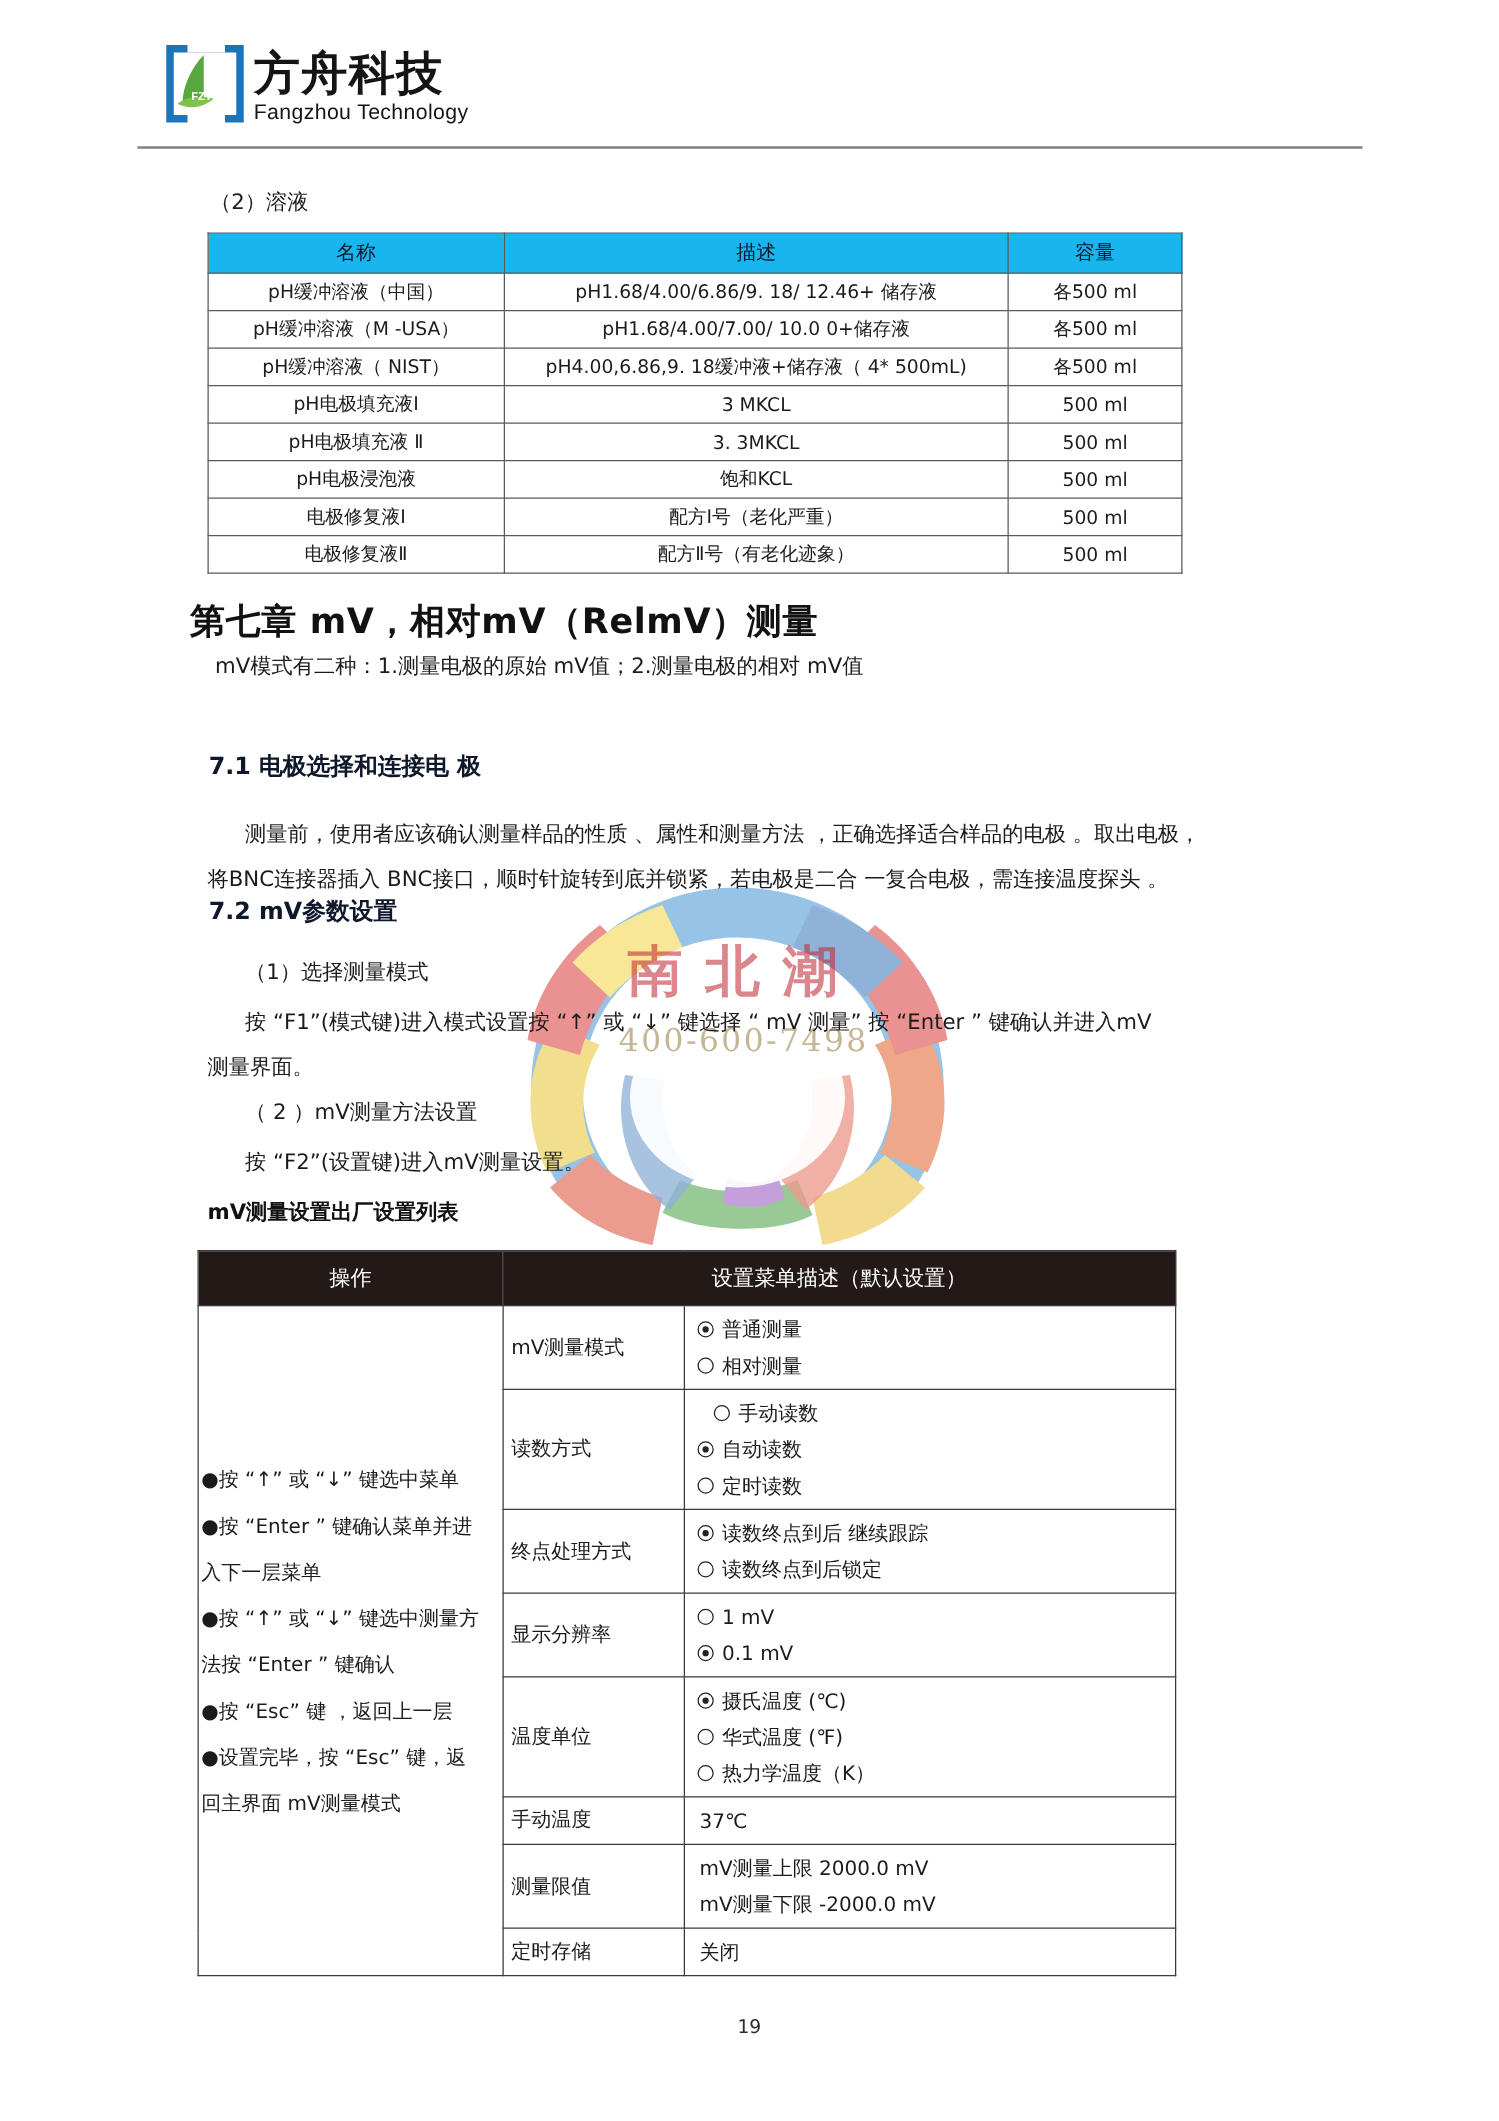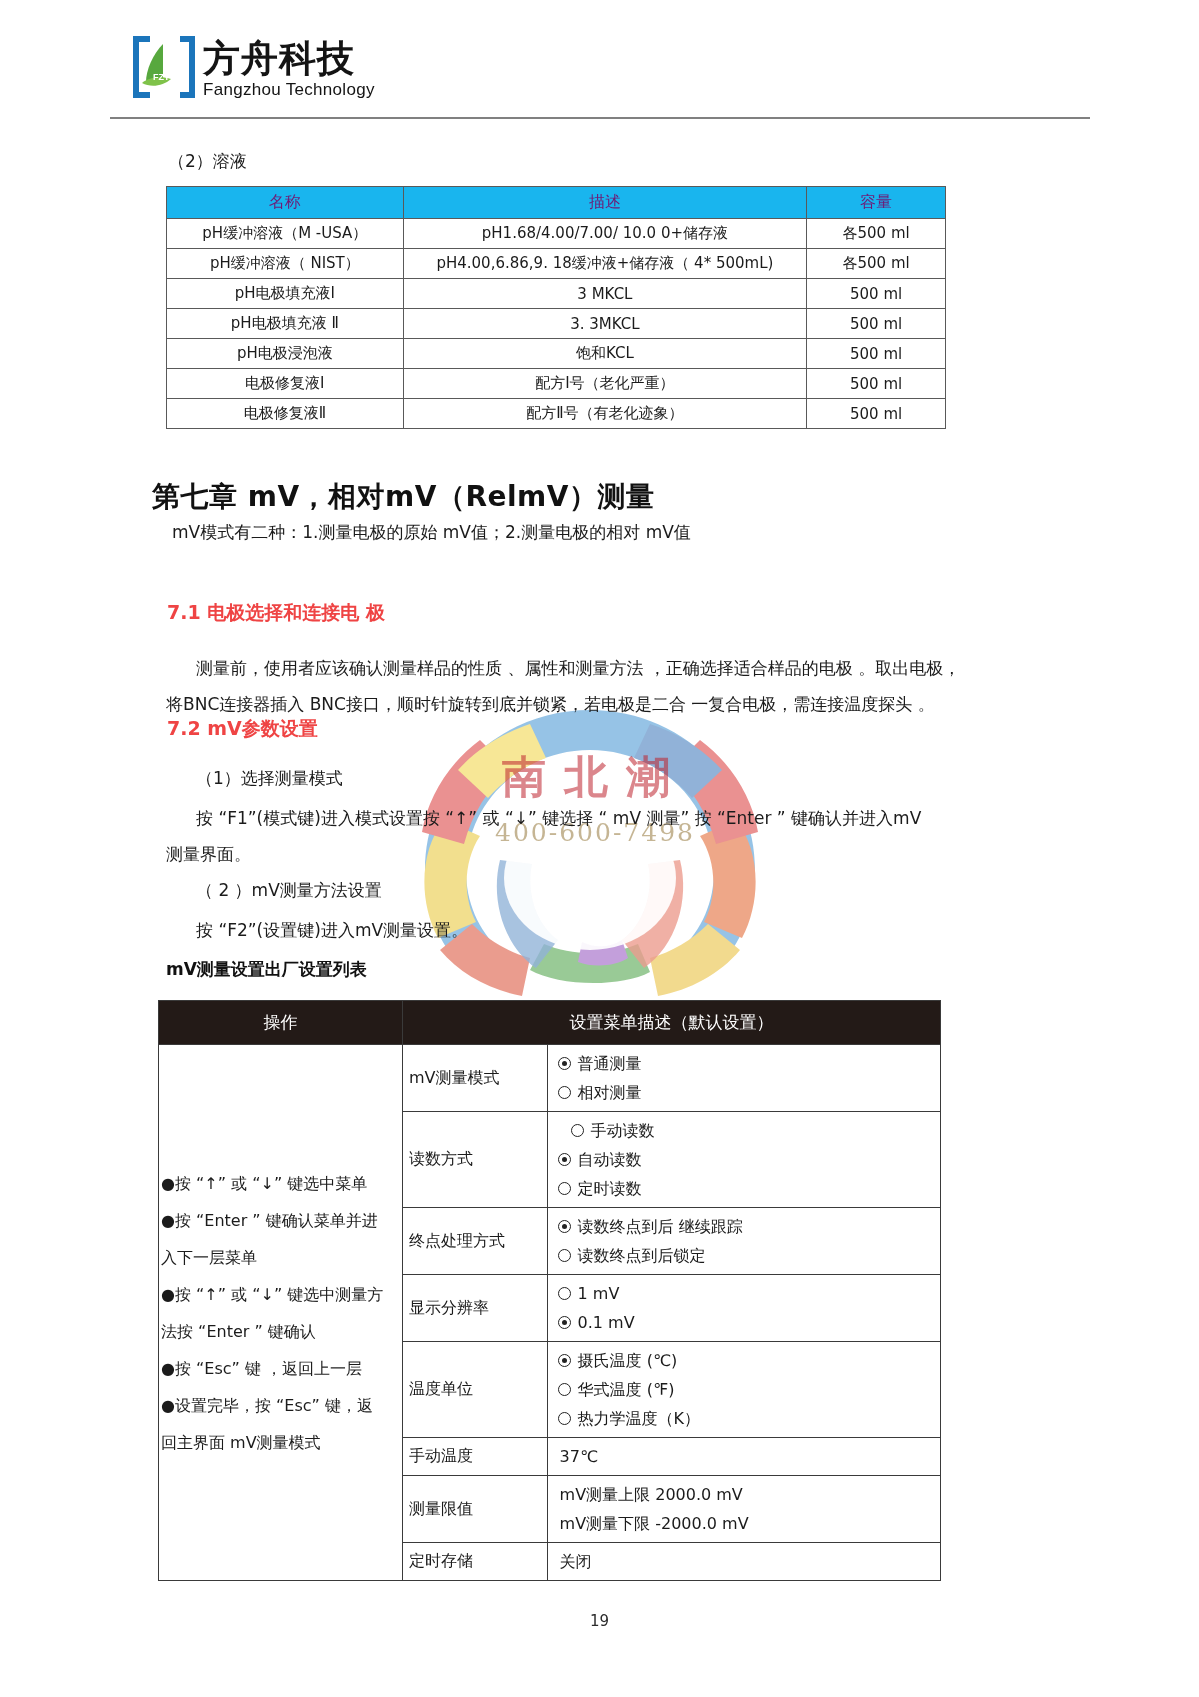--- a/index.html
+++ b/index.html
@@ -140,21 +140,21 @@
     border: 1px solid #595959;
     text-align: center;
     font-size: 15px;
     color: #1b1b1b;
     padding: 5px 4px;
     height: 30px;
     background: #ffffff;
   }
   .tbl1 thead th {
     background: #19b5ee;
-    color: #701a75;
+    color: #0f172a;
     font-size: 16px;
     font-weight: normal;
     height: 31px;
   }
   .tbl1 col.c1 { width: 237px; }
   .tbl1 col.c2 { width: 404px; }
   .tbl1 col.c3 { width: 139px; }
 
   
   .chapter-title {
@@ -171,21 +171,21 @@
     left: 172px; top: 521px;
     font-size: 17px;
     color: #1b1b1b;
     font-family: "DejaVu Sans", sans-serif;
   }
 
   .sec-head {
     position: absolute;
     font-size: 19px;
     font-weight: bold;
-    color: #ef4444;
+    color: #0f172a;
     font-family: "DejaVu Sans", sans-serif;
   }
   .sec-71 { left: 167px; top: 600px; }
   .sec-72 { left: 167px; top: 716px; }
 
   .para {
     position: absolute;
     font-size: 17px;
     color: #1b1b1b;
     font-family: "DejaVu Sans", sans-serif;
@@ -339,20 +339,25 @@
       </colgroup>
     <thead>
       <tr>
         <th>名称</th>
         <th>描述</th>
         <th>容量</th>
       </tr>
     </thead>
     <tbody id="tbl1-body">
         <tr>
+          <td>pH缓冲溶液（中国）</td>
+          <td>pH1.68/4.00/6.86/9. 18/ 12.46+ 储存液</td>
+          <td>各500 ml</td>
+        </tr>
+        <tr>
           <td>pH缓冲溶液（M -USA）</td>
           <td>pH1.68/4.00/7.00/   10.0 0+储存液</td>
           <td>各500 ml</td>
         </tr>
         <tr>
           <td>pH缓冲溶液（ NIST）</td>
           <td>pH4.00,6.86,9. 18缓冲液+储存液（ 4* 500mL)</td>
           <td>各500 ml</td>
         </tr>
         <tr>

